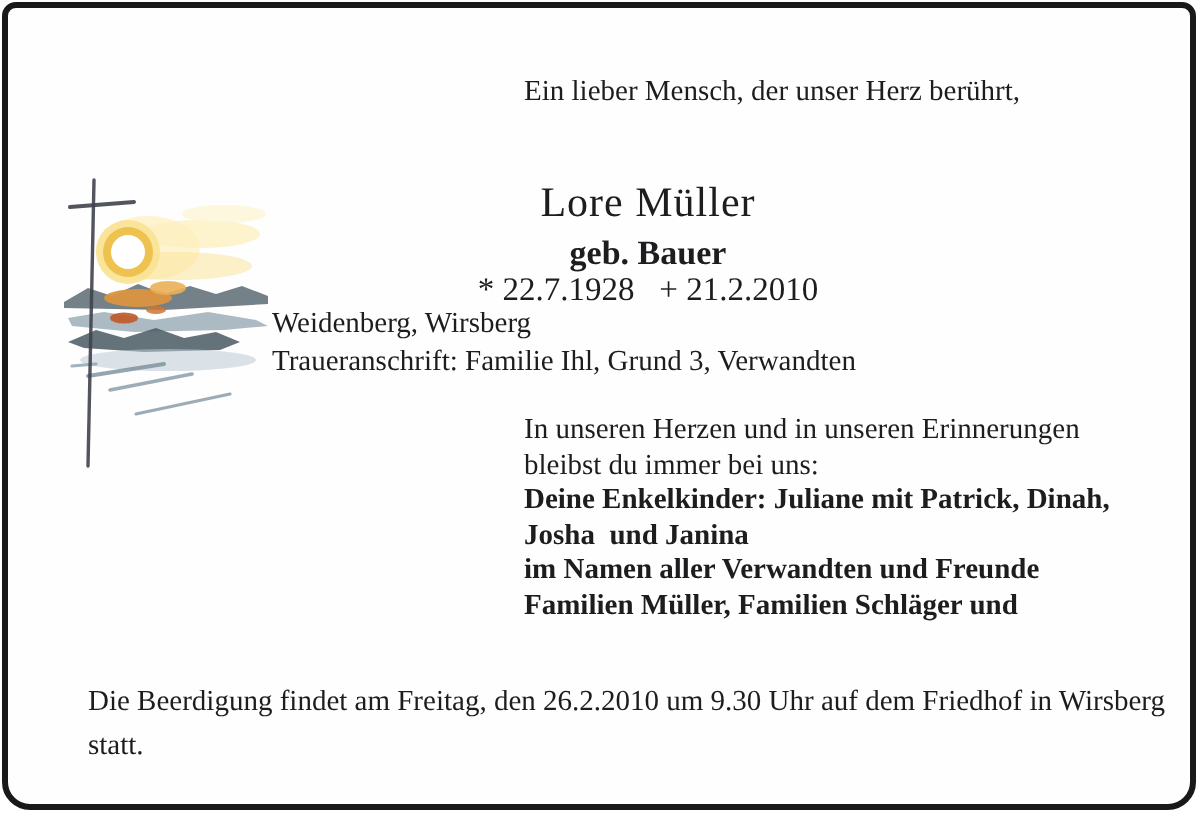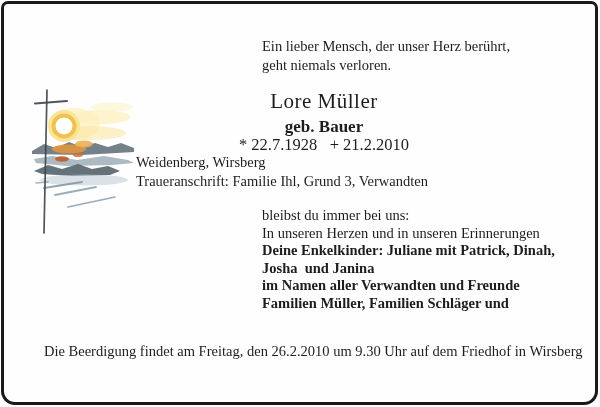--- a/index.html
+++ b/index.html
@@ -126,41 +126,41 @@
       </g>
 
       <g>
         <path d="M25,11 L22,154" stroke="#3f424c" stroke-width="1.7" stroke-linecap="round" fill="none" opacity="0.9"></path>
         <path d="M13,24.5 L45,22" stroke="#3f424c" stroke-width="2" stroke-linecap="round" fill="none" opacity="0.9"></path>
       </g>
     </svg>
 
     <div class="verse">
       <div class="line">Ein lieber Mensch, der unser Herz berührt,</div>
-      <div class="line">geht niemals verloren.</div>
     </div>
 
     <div class="name-block">
       <div class="name">Lore Müller</div>
       <div class="maiden">geb. Bauer</div>
       <div class="dates">* 22.7.1928   + 21.2.2010</div>
     </div>
 
     <div class="address">
       <div class="line">Weidenberg, Wirsberg</div>
       <div class="line">Traueranschrift: Familie Ihl, Grund 3, Verwandten</div>
     </div>
 
     <div class="memorial">
+      <div class="line">In unseren Herzen und in unseren Erinnerungen</div>
       <div class="line">bleibst du immer bei uns:</div>
-      <div class="line">In unseren Herzen und in unseren Erinnerungen</div>
       <div class="line bold">Deine Enkelkinder: Juliane mit Patrick, Dinah,</div>
       <div class="line bold">Josha  und Janina</div>
       <div class="line bold">im Namen aller Verwandten und Freunde</div>
       <div class="line bold">Familien Müller, Familien Schläger und</div>
     </div>
 
     <div class="footer">
       <div class="line">Die Beerdigung findet am Freitag, den 26.2.2010 um 9.30 Uhr auf dem Friedhof in Wirsberg</div>
+      <div class="line">statt.</div>
     </div>
 
   </div>
 </div>
 
 </body></html>

